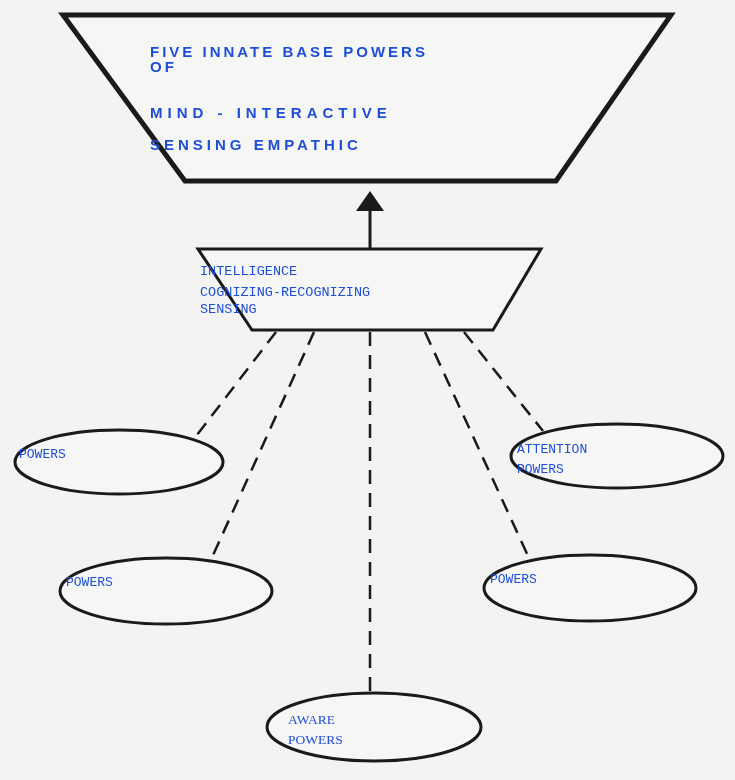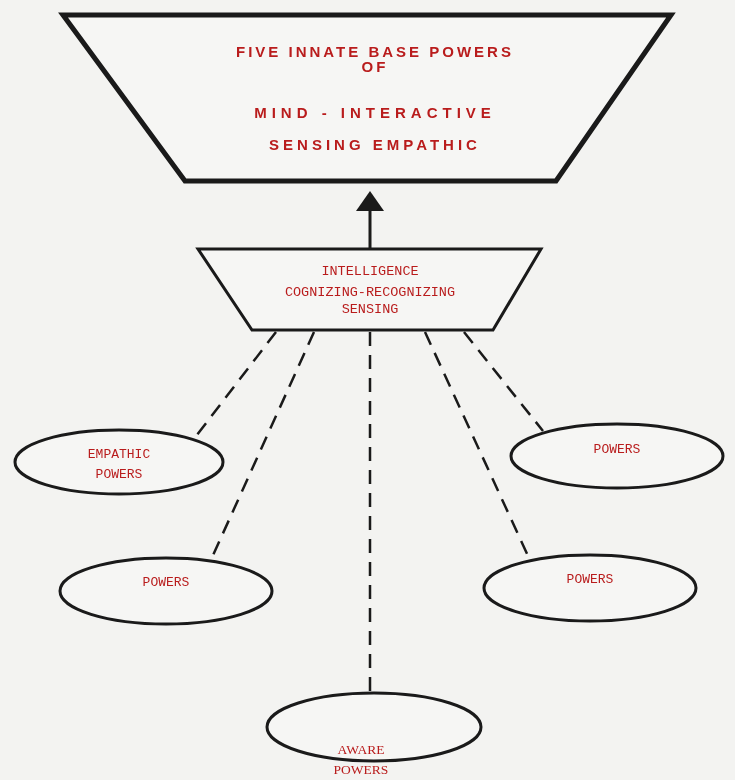--- a/index.html
+++ b/index.html
@@ -4,22 +4,22 @@
   <style>
     html, body { margin: 0; padding: 0; }
     body {
       width: 735px; height: 780px;
       background: #f3f3f1;
       position: relative; overflow: hidden;
     }
     svg.diagram { position: absolute; left: 0; top: 0; }
     .lbl {
       position: absolute;
-      text-align: center;
-      color: #b91c1c;
+      text-align: left;
+      color: #1d4ed8;
       white-space: nowrap;
     }
     .top-title {
       font-family: "Liberation Sans", sans-serif;
       font-weight: bold;
       font-size: 15px;
       letter-spacing: 3px;
       left: 150px; width: 450px;
     }
     .mid-title {
@@ -68,28 +68,28 @@
 <div class="lbl top-title" style="top:43px;">FIVE INNATE BASE POWERS</div>
 <div class="lbl top-title" style="top:58px;">OF</div>
 <div class="lbl top-title" style="top:104px; letter-spacing:5px;">MIND - INTERACTIVE</div>
 <div class="lbl top-title" style="top:136px; letter-spacing:4px;">SENSING EMPATHIC</div>
 
 <div class="lbl mid-title" style="top:262px;">INTELLIGENCE</div>
 <div class="lbl mid-title" style="top:283px;">COGNIZING-RECOGNIZING</div>
 <div class="lbl mid-title" style="top:300px;">SENSING</div>
 
 <div class="lbl oval-lbl" style="left:19px; top:445px;">
-  <div>EMPATHIC</div>
   <div>POWERS</div>
 </div>
 <div class="lbl oval-lbl" style="left:66px; top:573px;">
   <div>POWERS</div>
 </div>
-<div class="lbl oval-lbl aware-lbl" style="left:261px; top:710px;margin-top:30px;">
+<div class="lbl oval-lbl aware-lbl" style="left:288px; top:710px;">
   <div>AWARE</div>
   <div>POWERS</div>
 </div>
 <div class="lbl oval-lbl" style="left:490px; top:570px;">
   <div>POWERS</div>
 </div>
 <div class="lbl oval-lbl" style="left:517px; top:440px;">
+  <div>ATTENTION</div>
   <div>POWERS</div>
 </div>
 
 </body></html>

